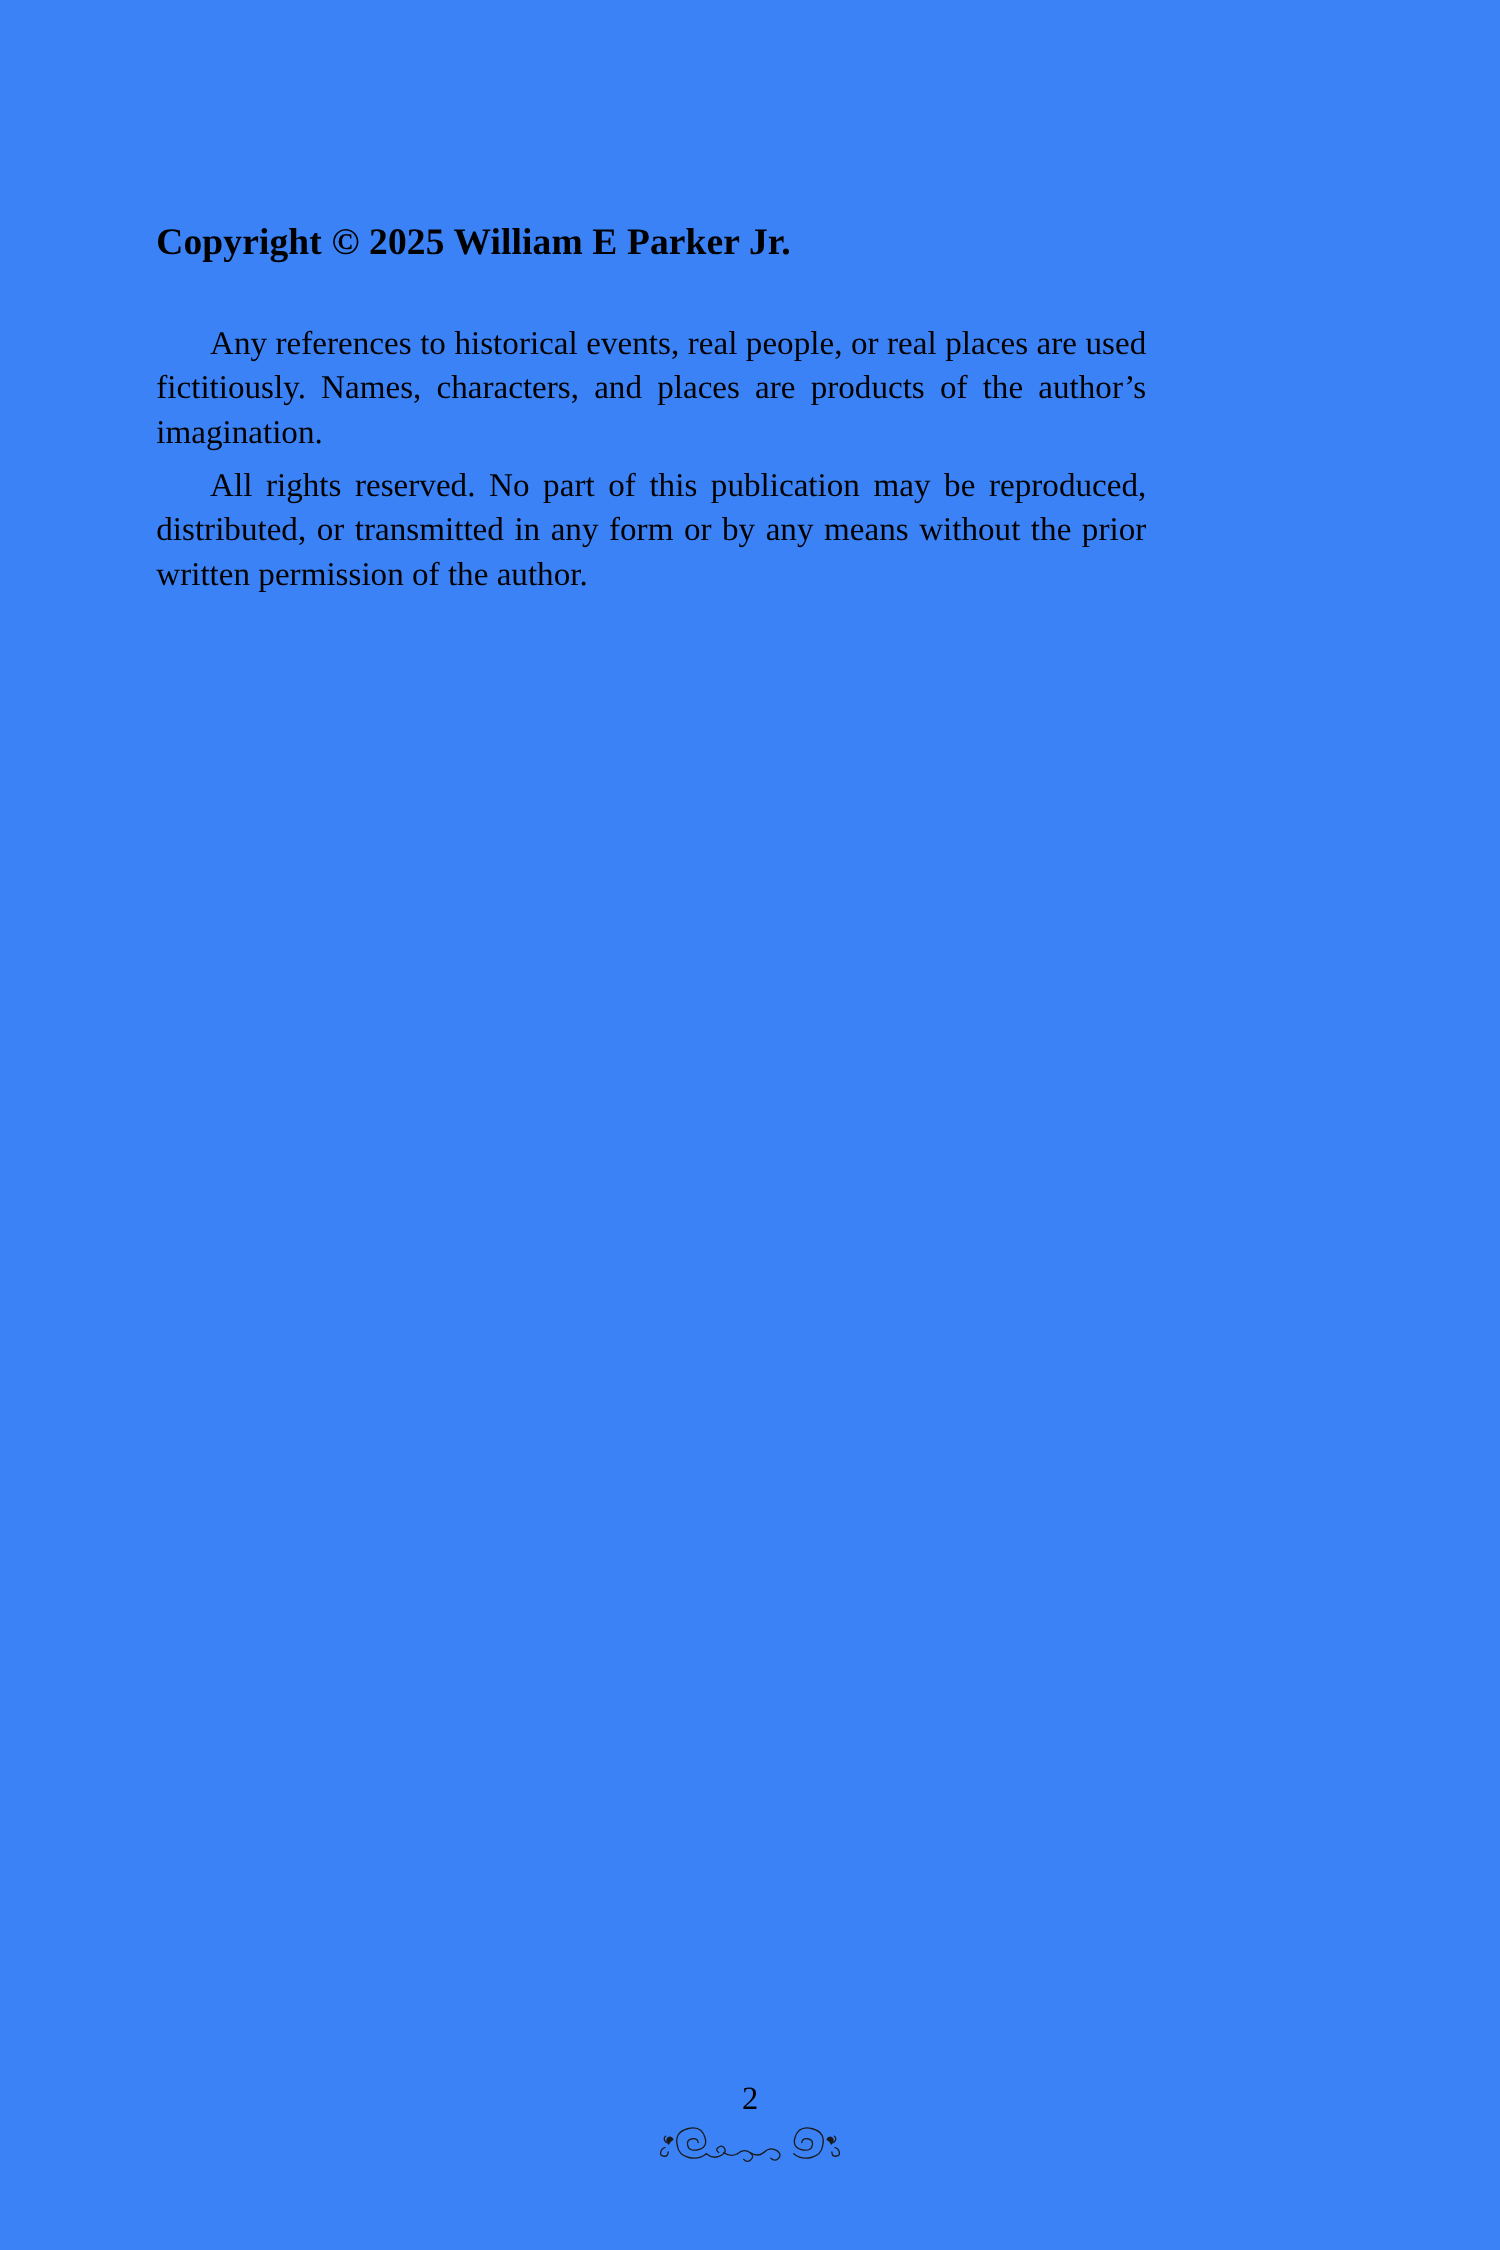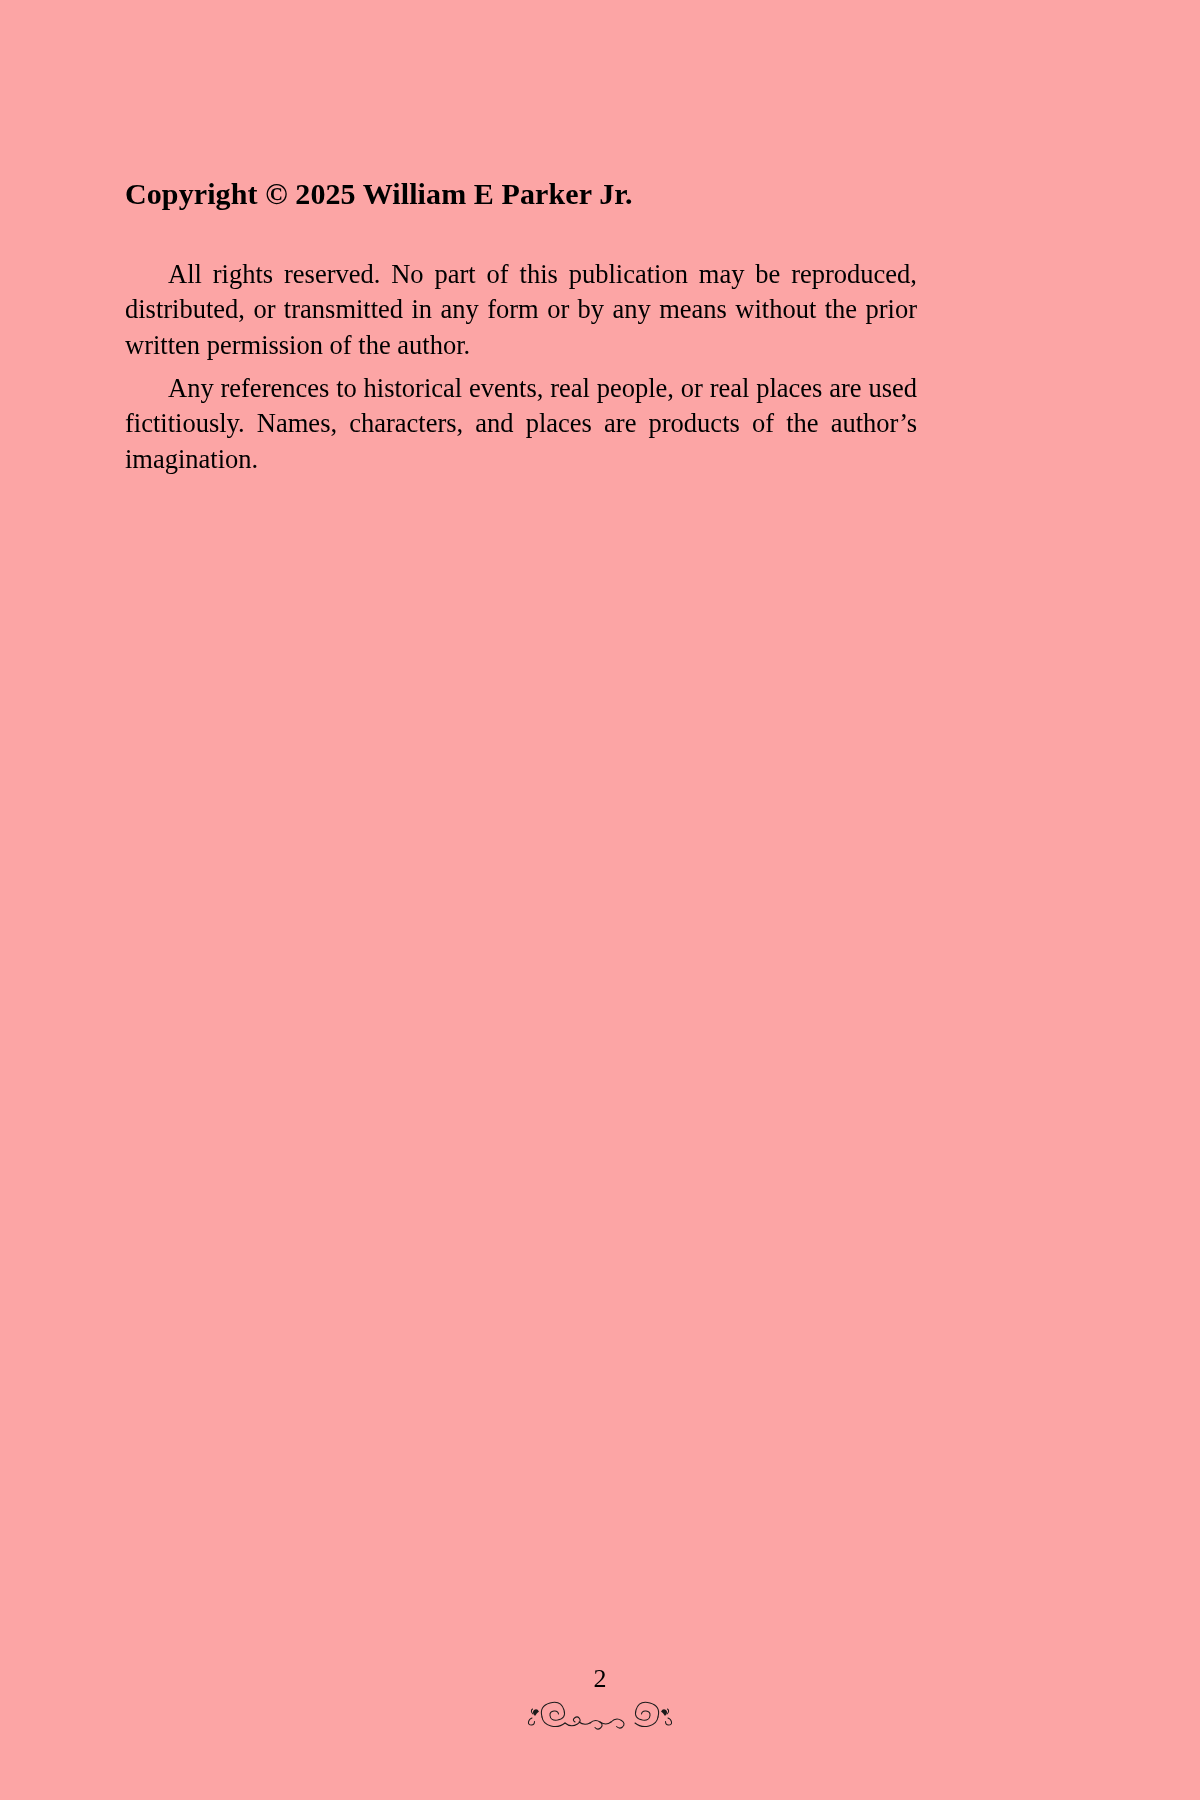--- a/index.html
+++ b/index.html
@@ -7,21 +7,21 @@
     margin: 0;
     padding: 0;
     background: #ffffff;
   }
 
   .page {
     position: relative;
     width: 1200px;
     height: 1800px;
     margin: 0 auto;
-    background: #fca5a5;
+    background: #3b82f6;
     overflow: hidden;
     font-family: "Liberation Serif", "DejaVu Serif", serif;
     color: #000000;
   }
 
   
   .content {
     position: absolute;
     left: 125px;
     top: 176px;
@@ -91,23 +91,23 @@
 </style>
 </head>
 <body>
 
 <div class="page">
 
   <div class="content">
 
     <h1 class="copyright-heading">Copyright © 2025 William E Parker Jr.</h1>
 
+    <p class="body-paragraph">Any references to historical events, real people, or real places are used fictitiously. Names, characters, and places are products of the author’s imagination.</p>
+
     <p class="body-paragraph">All rights reserved. No part of this publication may be reproduced, distributed, or transmitted in any form or by any means without the prior written permission of the author.</p>
-
-    <p class="body-paragraph">Any references to historical events, real people, or real places are used fictitiously. Names, characters, and places are products of the author’s imagination.</p>
 
   </div>
 
   <div class="footer">
 
     <div class="page-number">2</div>
 
     <svg class="ornament" viewBox="0 0 320 84" aria-hidden="true">
 
       <path class="solid" d="M30 44 q-7 -7 -2 -12 q6 -4 10 3 q-4 2 -8 9 z"></path>

